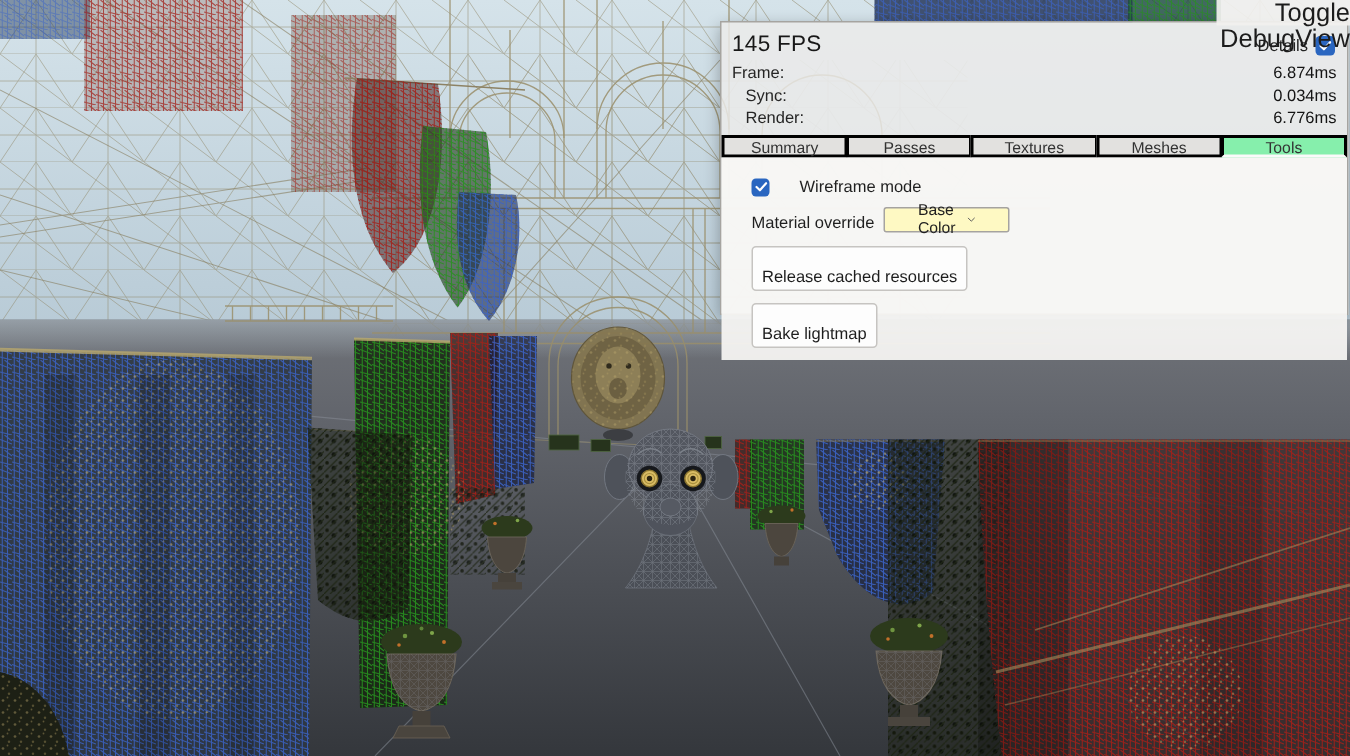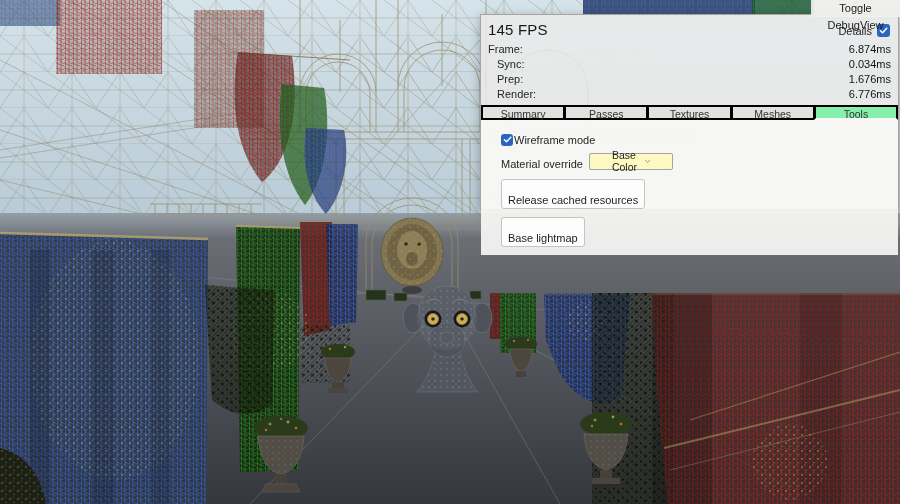--- a/index.html
+++ b/index.html
@@ -6,22 +6,22 @@
   body{
     width:900px;height:504px;overflow:hidden;position:relative;
     background:#3e4147;font-family:"Liberation Sans",sans-serif;
     -webkit-font-smoothing:antialiased;
   }
   #scene{position:absolute;left:0;top:0;width:900px;height:504px;display:block}
 
   
   .toggle-btn{
     position:absolute;top:0;left:811px;width:89px;height:17px;z-index:3;
-    background:rgba(241,240,238,.93);color:#1c1c1c;font-size:11px;line-height:17px;
-    text-align:center;cursor:pointer;
+    background:rgba(241,240,238,.93);color:#1c1c1c;font-size:17px;line-height:17px;
+    text-align:right;cursor:pointer;
   }
 
   
   .panel{
     position:absolute;top:14px;left:480px;width:419px;height:196px;z-index:2;
     background:rgba(237,236,234,.82);border:1px solid rgba(158,156,152,.9);
     box-shadow:0 3px 10px rgba(0,0,0,.30);box-sizing:border-box;
     display:flex;flex-direction:column;
   }
   .panel-header{display:flex;justify-content:space-between;align-items:flex-start;padding:6px 8px 0 7px}
@@ -34,21 +34,21 @@
   .stats{margin-top:3px;padding:0 7px}
   .stat-row{display:flex;justify-content:space-between;align-items:center;height:15.2px;font-size:11px;color:#262626}
   .stat-row.indent .stat-label{padding-left:9px}
   .stat-value{color:#141414}
   .tabs{display:flex;height:15px;margin-top:3px}
   .tab{flex:1;font-size:10.5px;line-height:14px;text-align:center;color:#333;
        background:#e2e1df;border:2px solid #000000;margin-left:-1px;cursor:pointer;box-sizing:border-box}
   .tab:first-child{margin-left:0}
   .tab.selected{background:#86efac;border-bottom-color:#fbfafa;position:relative;z-index:1}
   .tab-content{flex:1;background:rgba(247,246,244,.93);padding:14px 12px 0 20px;box-sizing:border-box}
-  .check-row{display:flex;align-items:center;gap:1px;font-size:11px;color:#1f1f1f;margin-bottom:7px}
+  .check-row{display:flex;align-items:center;gap:20px;font-size:11px;color:#1f1f1f;margin-bottom:7px}
   .mat-row{display:flex;align-items:flex-end;gap:6px;font-size:11px;color:#1f1f1f;margin-bottom:9px}
   .select{
     width:84px;height:17px;background:#fef9c3;border:1px solid #a5a3a0;border-radius:2px;
     display:flex;align-items:center;justify-content:space-between;padding:0 22px;
     font-size:10.5px;color:#1f1f1f;box-sizing:border-box;cursor:pointer;
   }
   .select svg{width:8px;height:5px;display:block}
   .btn{
     display:block;font-family:inherit;font-size:11px;color:#1d1d1d;background:#fdfdfd;
     border:1px solid #c6c4c1;border-radius:3px;padding:14px 6px 2px;margin:0 0 8px 0;cursor:pointer;
@@ -313,24 +313,20 @@
   <div class="stats">
     <div class="stat-row">
       <span class="stat-label">Frame:</span>
       <span class="stat-value">6.874ms</span>
     </div>
     <div class="stat-row indent">
       <span class="stat-label">Sync:</span>
       <span class="stat-value">0.034ms</span>
     </div>
     <div class="stat-row indent">
-      <span class="stat-label">Prep:</span>
-      <span class="stat-value">1.676ms</span>
-    </div>
-    <div class="stat-row indent">
       <span class="stat-label">Render:</span>
       <span class="stat-value">6.776ms</span>
     </div>
   </div>
 
   <div class="tabs">
     <div class="tab">Summary</div>
     <div class="tab">Passes</div>
     <div class="tab">Textures</div>
     <div class="tab">Meshes</div>
@@ -351,15 +347,15 @@
       <span>Material override</span>
       <div class="select">
         <span>Base Color</span>
         <svg viewBox="0 0 8 5">
           <path d="M0.5 0.5L4 4L7.5 0.5" fill="none" stroke="#555" stroke-width="1"></path>
         </svg>
       </div>
     </div>
 
     <button class="btn">Release cached resources</button>
-    <button class="btn">Base lightmap</button>
+    <button class="btn">Bake lightmap</button>
   </div>
 </div>
 
 </body></html>

